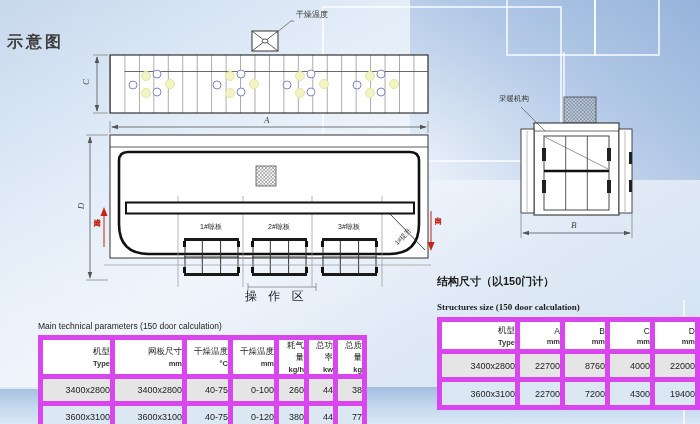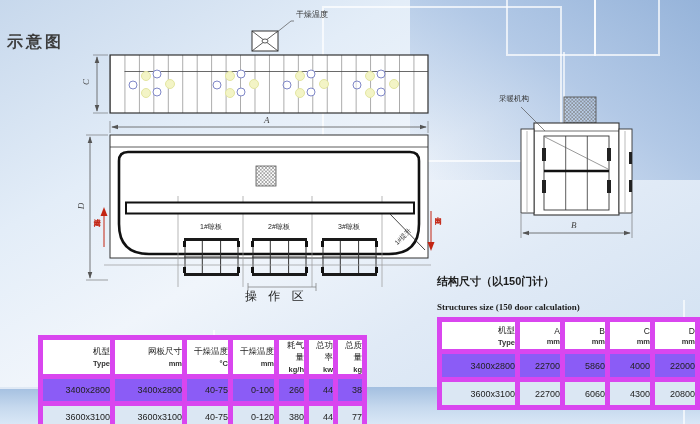--- a/index.html
+++ b/index.html
@@ -18,21 +18,21 @@
   .stn{font-size:7px;width:60px;text-align:center;color:#222;}
   .ttl-zh{font-weight:bold;font-size:11px;color:#1d1d1d;}
   .ttl-en{font-size:8.5px;color:#222;}
   table{border-collapse:collapse;table-layout:fixed;background:#fff;position:absolute;}
   th,td{border:5px solid #d946ef;text-align:right;vertical-align:middle;padding:0;color:#222;overflow:hidden;}
   table{border:1.5px solid #222;}
   .zh{display:block;font-size:8.5px;font-weight:normal;}
   .sub{display:block;font-size:7.5px;color:#333;margin-top:1px;}
   td{font-size:9px;}
   tr.alt td{background:#dbe7f3;margin-left:48px;}
-  tr.r1 td{background:#8b5cf6;}
+  tr.r1 td{background:#e5e5e5;}
 </style>
 </head>
 <body>
 
 <div id="stage">
 
   <div id="topright-tint"></div>
   <div id="bottom-band"></div>
   <div class="decor" style="left:322px;top:6px;width:236px;height:152px;"></div>
   <div class="decor" style="left:506px;top:-12px;width:86px;height:64px;"></div>
@@ -176,20 +176,21 @@
   <span class="lbl vred" style="left:434px;top:211px;">出网</span>
   <span class="lbl stn" style="left:181px;top:223px;">1#晾板</span>
   <span class="lbl stn" style="left:249px;top:223px;">2#晾板</span>
   <span class="lbl stn" style="left:319px;top:223px;">3#晾板</span>
   <span class="lbl" style="left:393px;top:241px;font-size:6.5px;transform:rotate(-45deg);transform-origin:left top;">1#提升</span>
   <span class="lbl" style="left:245px;top:290px;width:76px;text-align:left;font-size:12px;letter-spacing:4px;color:#222;">操 作 区</span>
 
   <span class="lbl" style="left:499px;top:95px;font-size:7.5px;">采暖机构</span>
   <span class="lbl dim" style="left:571px;top:221px;">B</span>
 
+  <span class="lbl ttl-en" style="left:38px;top:322px;">Main technical parameters (150 door calculation)</span>
 
   <table style="left:38px;top:335px;width:324px;">
     <colgroup>
       <col style="width:72px">
         <col style="width:72px">
         <col style="width:46px">
         <col style="width:46px">
       <col style="width:30px">
         <col style="width:29px">
         <col style="width:29px">
@@ -276,27 +277,27 @@
             <span class="sub">mm</span>
           </th>
       <th>
             <span class="zh">D</span>
             <span class="sub">mm</span>
           </th>
     </tr>
     <tr class="r1" style="height:28px;">
       <td>3400x2800</td>
       <td>22700</td>
-      <td>5860</td>
+      <td>8760</td>
       <td>4000</td>
       <td>22000</td>
     </tr>
     <tr class="alt" style="height:28px;">
       <td>3600x3100</td>
       <td>22700</td>
-      <td>6060</td>
+      <td>7200</td>
       <td>4300</td>
-      <td>20800</td>
+      <td>19400</td>
     </tr>
   </tbody>
     </table>
 
 </div>
 
 </body></html>

